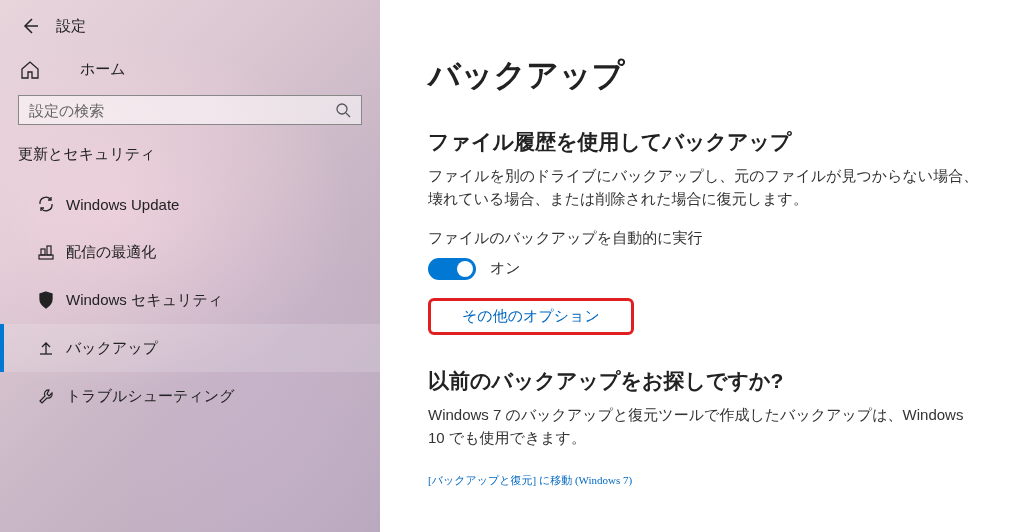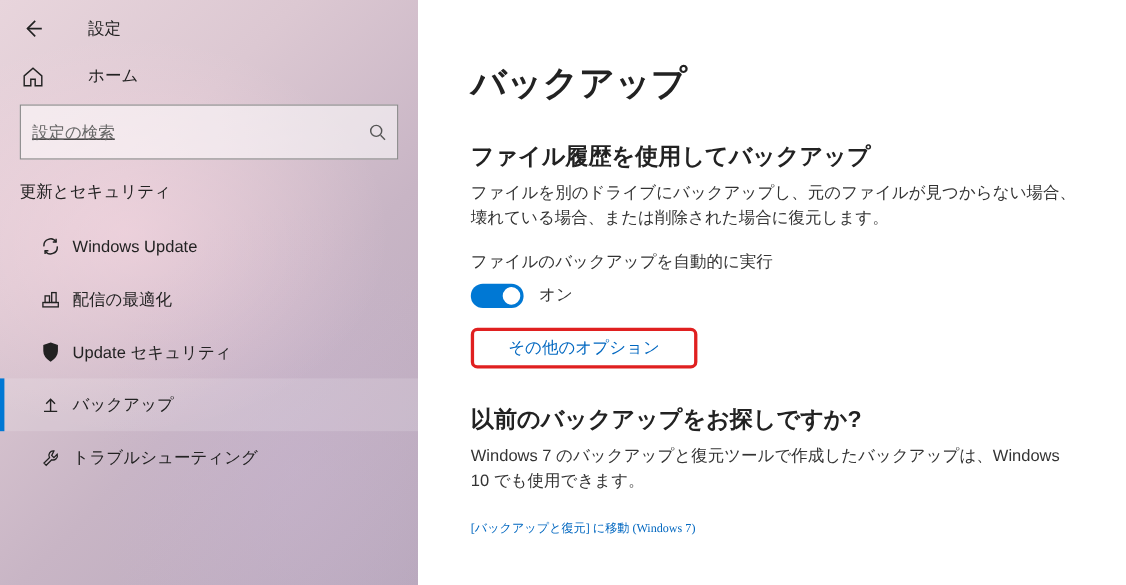--- a/index.html
+++ b/index.html
@@ -15,37 +15,36 @@
 .sidebar::before {
   content: "";
   position: absolute;
   inset: 0;
   background: radial-gradient(ellipse 400px 300px at 30% 40%, rgba(255,220,230,0.5) 0%, transparent 60%),
               radial-gradient(ellipse 300px 400px at 70% 80%, rgba(200,180,210,0.4) 0%, transparent 60%);
   pointer-events: none;
 }
 .sidebar > * { position: relative; z-index: 1; }
 
-.header-row { display: flex; align-items: center; padding: 6px 18px 14px 20px; gap: 40px; }
+.header-row { display: flex; align-items: center; padding: 6px 18px 14px 20px; gap: 16px; }
 .back-arrow { font-size: 22px; color: #222; cursor: pointer; }
 .header-title { font-size: 15px; color: #222; }
 
 .home-row { display: flex; align-items: center; padding: 10px 18px 16px 20px; gap: 40px; cursor: pointer; }
 .home-icon { width: 20px; height: 18px; }
 .home-label { font-size: 15px; color: #222; }
 
 .search-box {
   margin: 0 18px 20px 18px;
-  height: 50px;
+  height: 30px;
   background: rgba(255,255,255,0.55);
   border: 1px solid #888;
   display: flex;
   align-items: center;
   padding: 0 10px;
-  text-decoration: underline;
 }
 .search-box input {
   flex: 1;
   border: none;
   background: transparent;
   outline: none;
   font-size: 15px;
   color: #333;
 }
 .search-box input::placeholder { color: #666; }
@@ -153,21 +152,21 @@
     </span>
     <span class="nav-label">配信の最適化</span>
   </div>
 
   <div class="nav-item">
     <span class="nav-icon">
       <svg width="18" height="18" viewBox="0 0 18 18">
           <path d="M9 1 L15 3 V8 C15 12 12 15 9 17 C6 15 3 12 3 8 V3 Z" stroke="#222" stroke-width="1.3" fill="#222"></path>
         </svg>
     </span>
-    <span class="nav-label">Update セキュリティ</span>
+    <span class="nav-label">Windows セキュリティ</span>
   </div>
 
   <div class="nav-item active">
     <span class="nav-icon">
       <svg width="18" height="18" viewBox="0 0 18 18">
           <path d="M9 15 V4 M5 8 L9 4 L13 8" stroke="#222" stroke-width="1.3" fill="none"></path>
           <path d="M3 15 H15" stroke="#222" stroke-width="1.3"></path>
         </svg>
     </span>
     <span class="nav-label">バックアップ</span>

